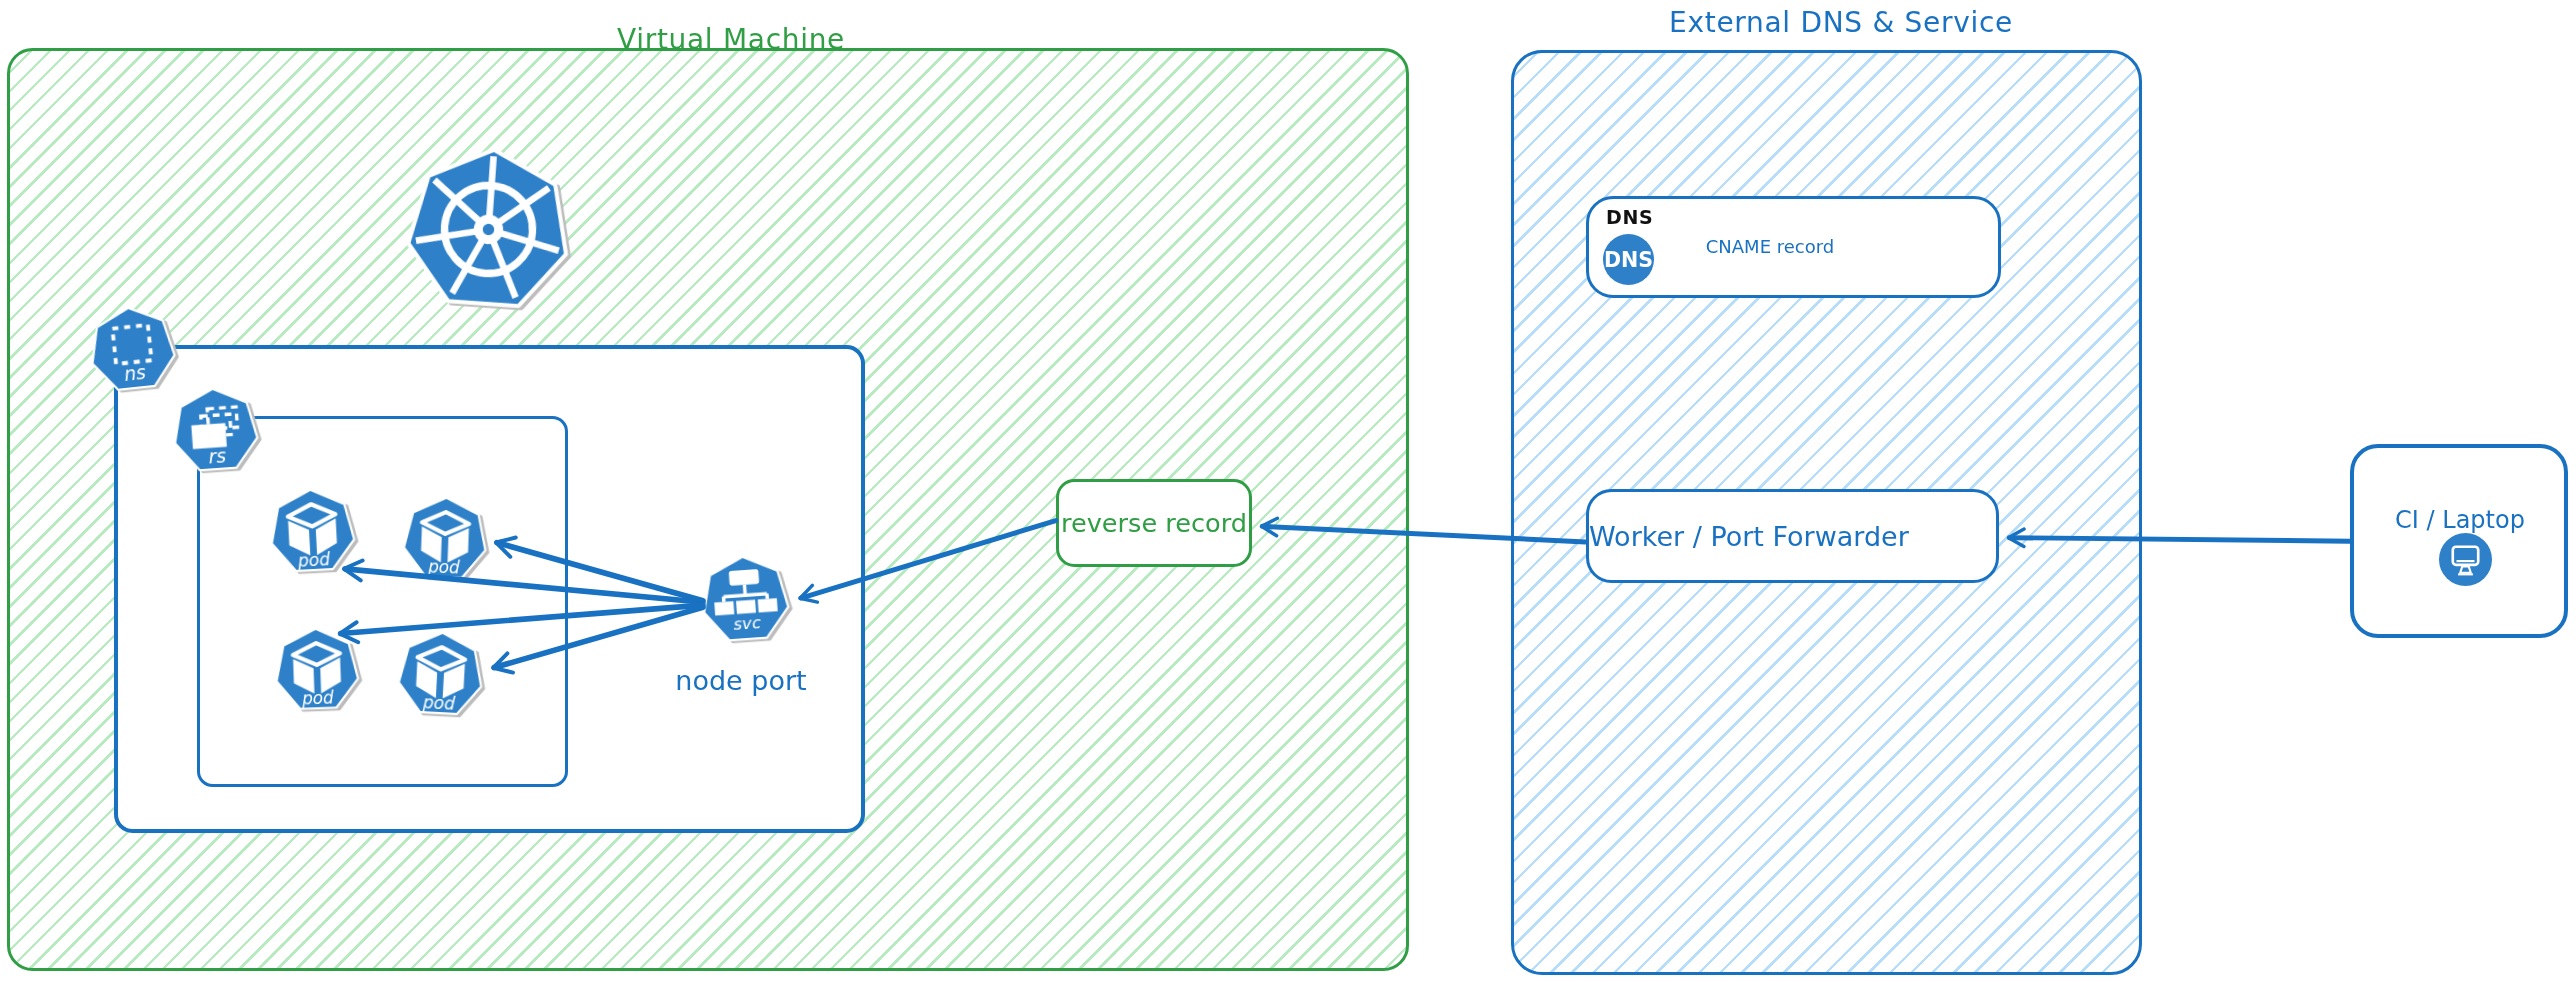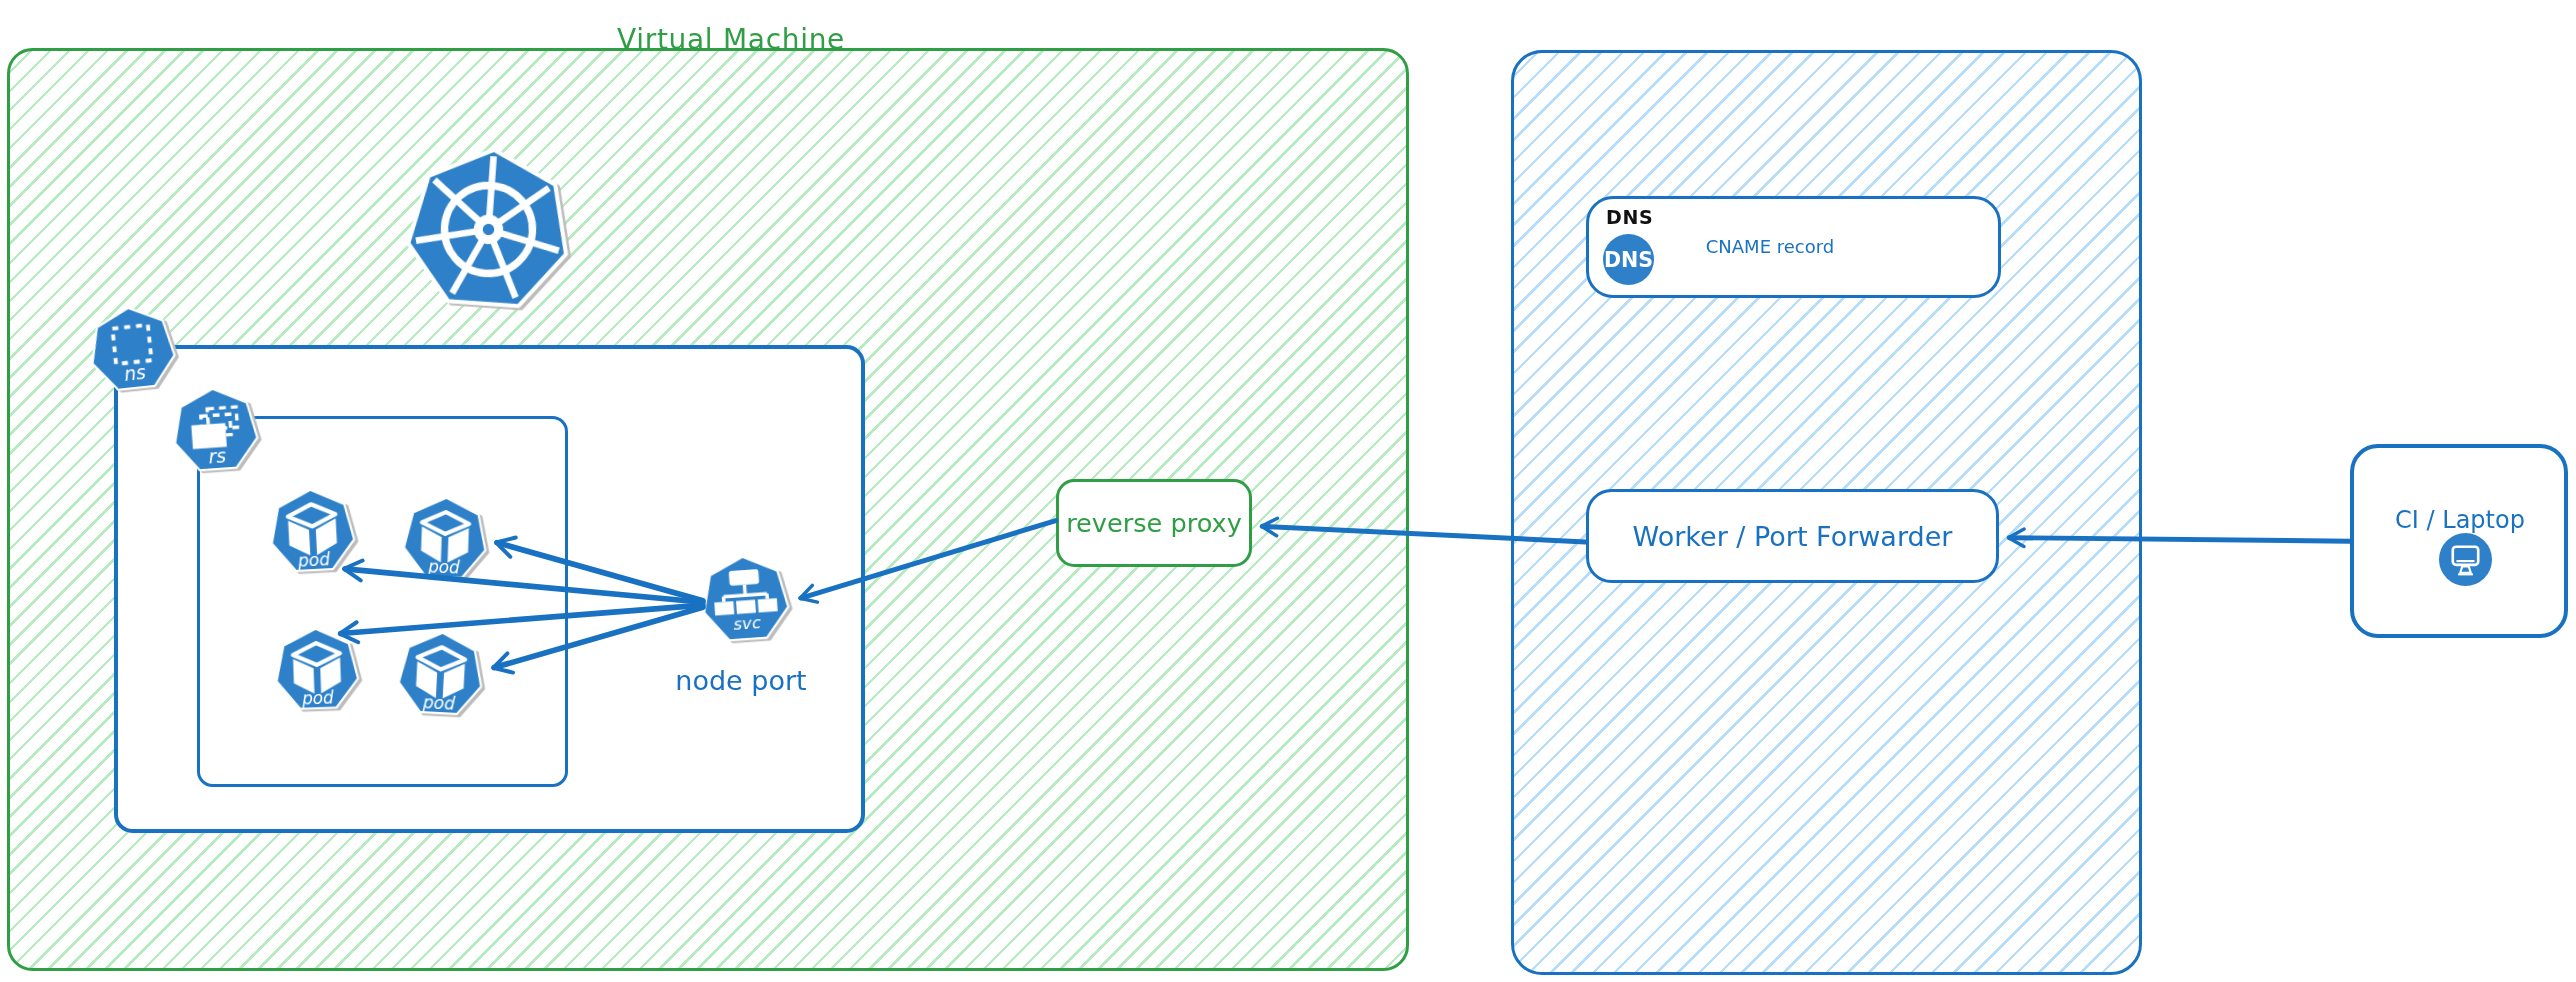--- a/index.html
+++ b/index.html
@@ -25,21 +25,21 @@
 
   
   .box{position:absolute;box-sizing:border-box;background:#ffffff;}
   .ns-box{left:114px;top:345px;width:751px;height:488px;border:4.3px solid #1971c2;border-radius:18.5px;}
   .rs-box{left:197px;top:416px;width:371px;height:371px;border:3.2px solid #1971c2;border-radius:15.6px;}
   .rp-box{left:1056px;top:479px;width:196px;height:88px;border:3.6px solid #2f9e44;border-radius:18.5px;
     display:flex;align-items:center;justify-content:center;}
   .rp-box .lbl{color:#2f9e44;font-size:25.6px;white-space:nowrap;}
   .dns-box{left:1586px;top:196px;width:415px;height:102px;border:3.6px solid #1971c2;border-radius:27px;}
   .worker-box{left:1586px;top:489px;width:413px;height:94px;border:3.6px solid #1971c2;border-radius:25.6px;
-    display:flex;align-items:center;justify-content:center;}
+    display:flex;align-items:center;}
   .worker-box .lbl{color:#1971c2;font-size:27px;white-space:nowrap;}
   .ci-box{left:2350px;top:444px;width:218px;height:194px;border:4.3px solid #1971c2;border-radius:28px;}
 
   .dns-header{position:absolute;left:1606px;top:206px;color:#111111;font-size:19px;font-weight:bold;letter-spacing:0.7px;}
   .dns-badge{position:absolute;left:1603px;top:234px;width:51px;height:51px;border-radius:50%;
     background:#2e81c8;display:flex;align-items:center;justify-content:center;
     color:#ffffff;font-size:20.6px;font-weight:bold;}
   .cname-label{position:absolute;left:1770px;top:236px;transform:translateX(-50%);
     color:#1971c2;font-size:18px;white-space:nowrap;text-align:right;}
   .ci-label{position:absolute;left:2460px;top:506px;transform:translateX(-50%);
@@ -66,20 +66,21 @@
 
   
   .arrows{position:absolute;left:0;top:0;pointer-events:none;}
 </style>
 </head>
 <body>
 
 <div class="canvas">
 
   <div class="group-title green">Virtual Machine</div>
+  <div class="group-title blue">External DNS &amp; Service</div>
 
   <div class="group green"></div>
 
   <div class="group blue"></div>
 
   <div class="box ns-box"></div>
 
   <div class="box rs-box"></div>
 
   <div class="icon k8s-logo">
@@ -164,21 +165,21 @@
       <rect x="14" y="51" width="22" height="15" fill="#ffffff"></rect>
       <rect x="39" y="51" width="22" height="15" fill="#ffffff"></rect>
       <rect x="64" y="51" width="22" height="15" fill="#ffffff"></rect>
       <text x="50" y="84" text-anchor="middle" font-size="19" font-style="italic">svc</text>
     </svg>
   </div>
 
   <div class="nodeport-label">node port</div>
 
   <div class="box rp-box">
-    <span class="lbl">reverse proxy</span>
+    <span class="lbl">reverse record</span>
   </div>
 
   <div class="box dns-box"></div>
   <div class="dns-header">DNS</div>
   <div class="dns-badge">
     <span>DNS</span>
   </div>
   <div class="cname-label">CNAME record</div>
 
   <div class="box worker-box">

